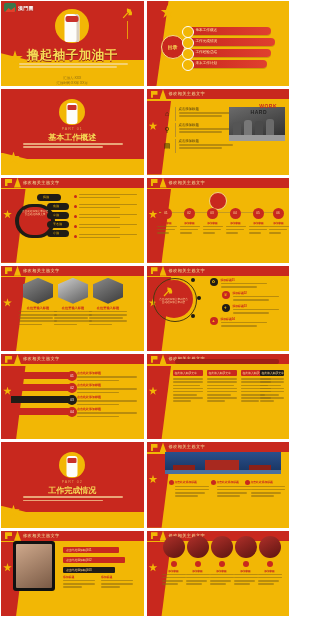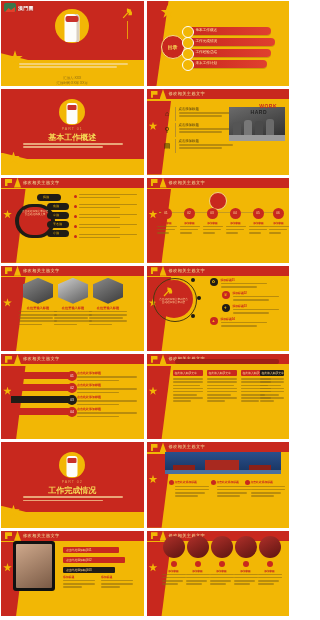--- a/index.html
+++ b/index.html
@@ -157,20 +157,21 @@
     <div class="bgred"></div>
     <div class="cov-band"></div>
     <div class="cov-star"></div>
     <svg class="hsickle" viewBox="0 0 24 24">
       <path d="M4 20 L18 5 M12 4 A8 8 0 0 1 19 14 L15 14 A4 4 0 0 0 12 8 Z" stroke="#F2B705" stroke-width="2.2" fill="#F2B705"></path>
     </svg>
     <div class="vline"></div>
     <div class="fistcirc">
         <div class="fist"></div>
       </div>
+    <div class="ctitle">撸起袖子加油干</div>
     <div class="csub">
       <div class="tl w100 lgt"></div>
         <div class="tl w90 lgt"></div>
     </div>
     <div class="cmeta">汇报人:XXX</div>
     <div class="cmeta" style="top:80px">汇报时间:XX年 XX月</div>
     <div class="wm">
       <span class="wmi"></span>
       <span class="wmt">澳門圖</span>
     </div>

